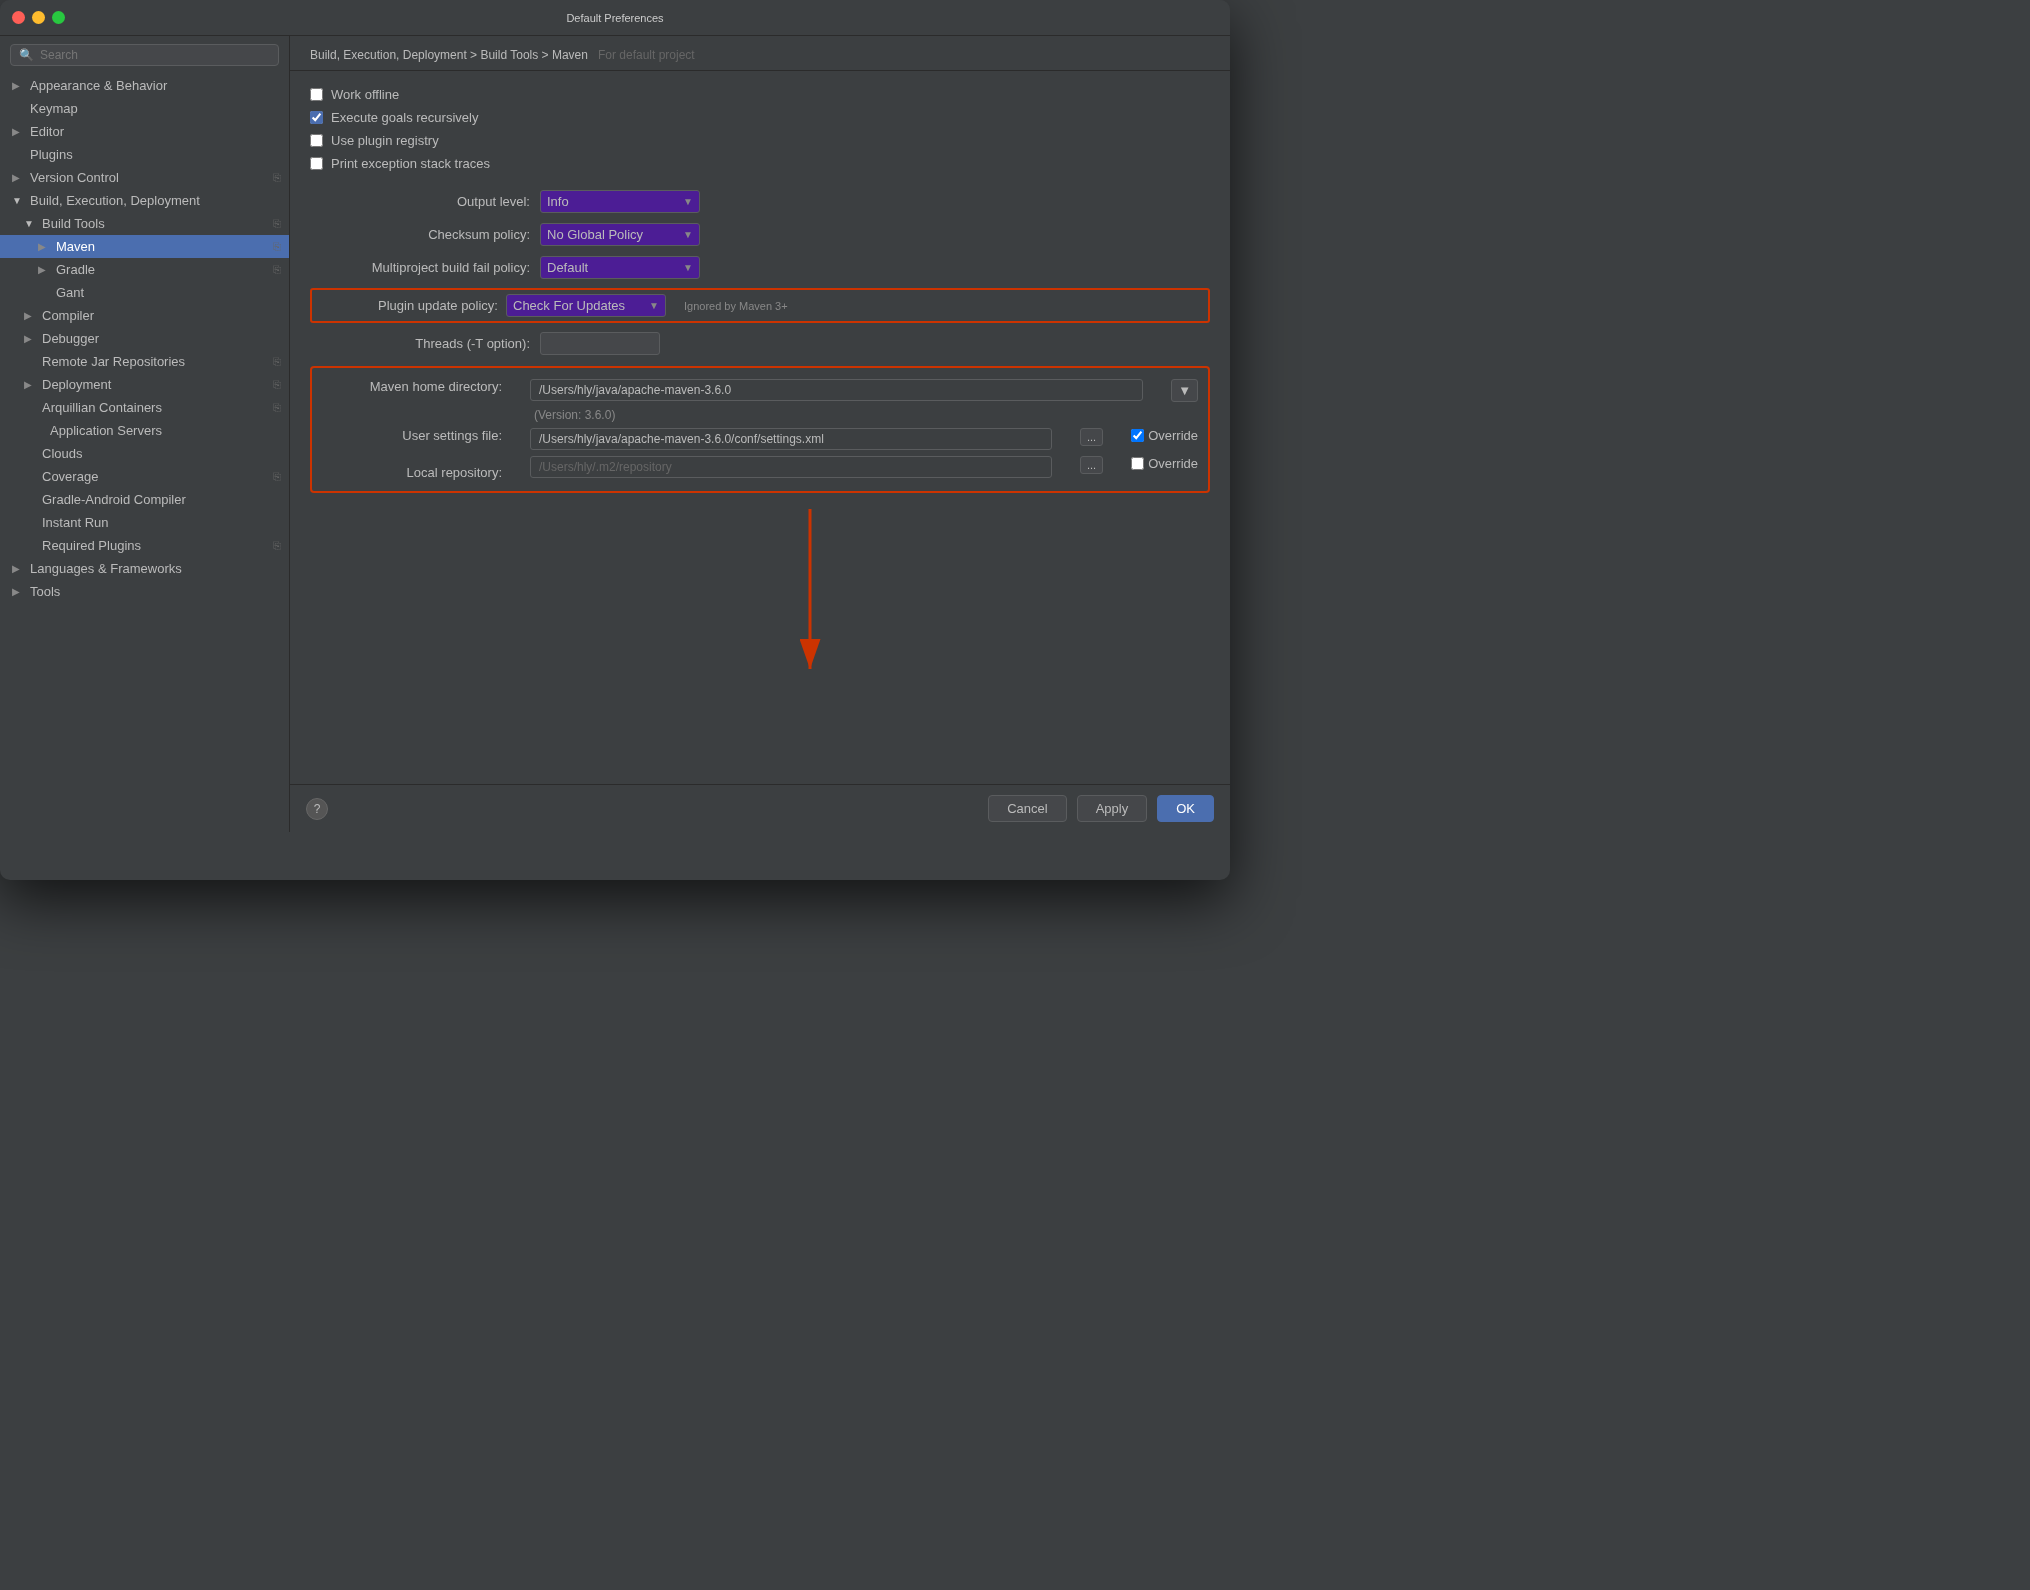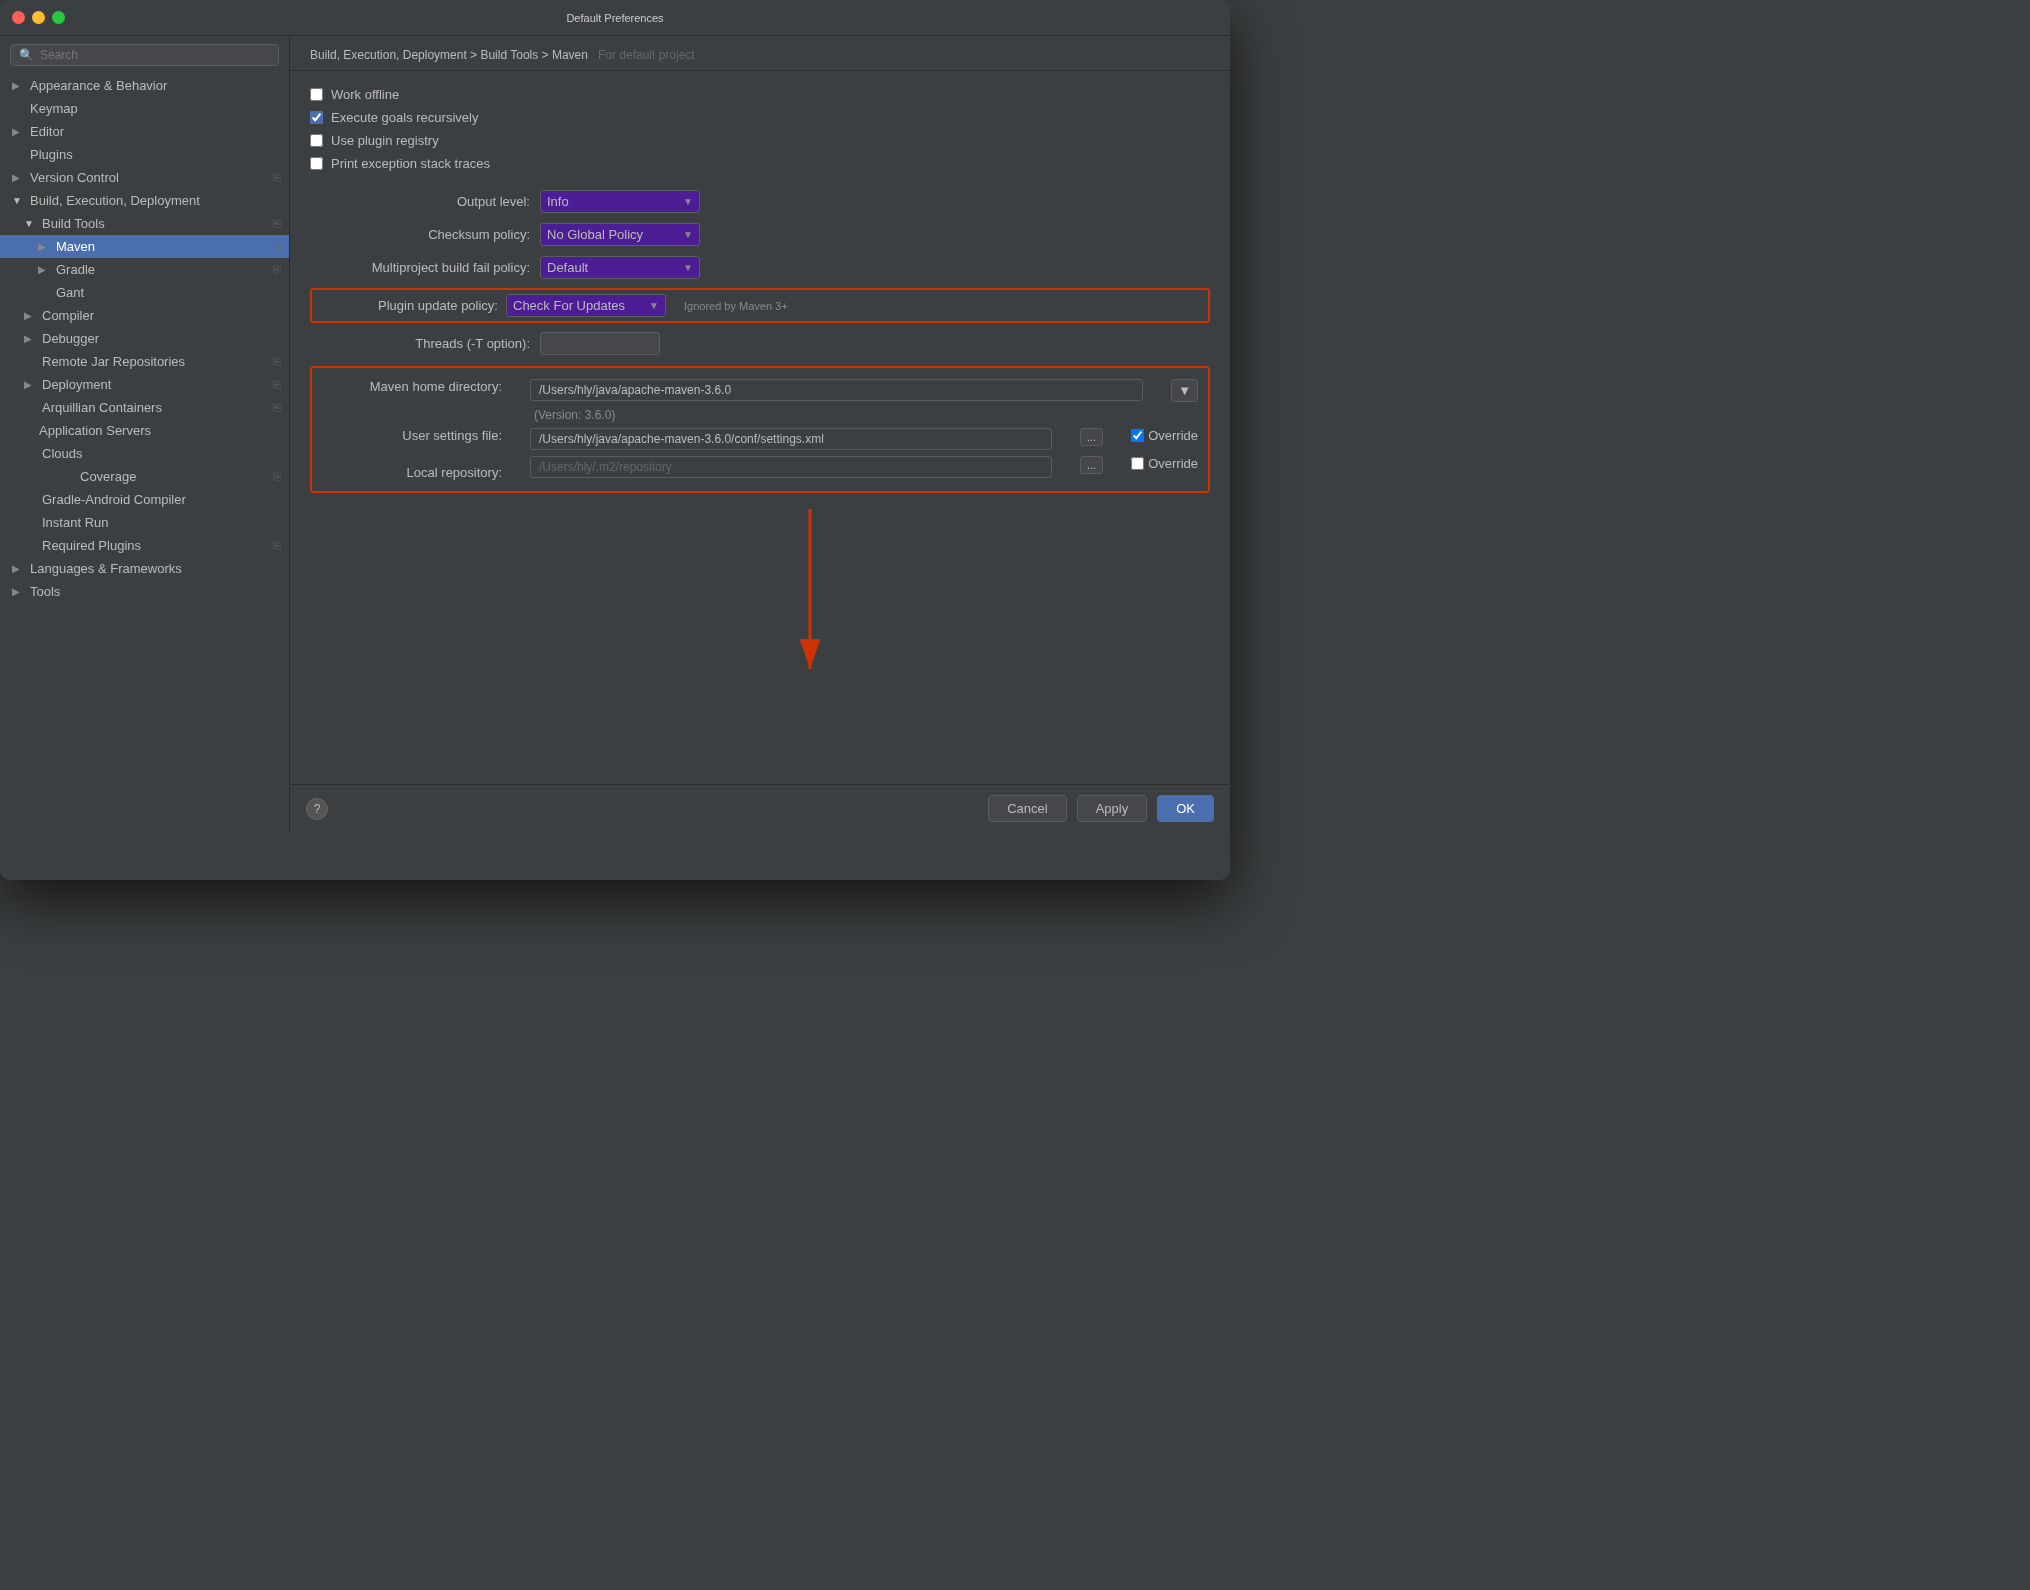--- a/index.html
+++ b/index.html
@@ -374,29 +374,29 @@
         <div class="sidebar-item" style="padding-left: 24px;">
           <span class="arrow ">▶</span>
           <span>Deployment</span>
           <span class="icon-copy" style="margin-left:auto;">⎘</span>
         </div>
         <div class="sidebar-item" style="padding-left: 24px;">
           <span style="width:14px;display:inline-block;"></span>
           <span>Arquillian Containers</span>
           <span class="icon-copy" style="margin-left:auto;">⎘</span>
         </div>
-        <div class="sidebar-item" style="padding-left: 21px;">
+        <div class="sidebar-item" style="padding-left: 32px;">
           <span style="width:14px;display:inline-block;"></span>
           <span>Application Servers</span>
         </div>
         <div class="sidebar-item" style="padding-left: 24px;">
           <span style="width:14px;display:inline-block;"></span>
           <span>Clouds</span>
         </div>
-        <div class="sidebar-item" style="padding-left: 24px; margin-left: 38px;">
+        <div class="sidebar-item" style="padding-left: 24px;">
           <span style="width:14px;display:inline-block;"></span>
           <span>Coverage</span>
           <span class="icon-copy" style="margin-left:auto;">⎘</span>
         </div>
         <div class="sidebar-item" style="padding-left: 24px;">
           <span style="width:14px;display:inline-block;"></span>
           <span>Gradle-Android Compiler</span>
         </div>
         <div class="sidebar-item" style="padding-left: 24px;">
           <span style="width:14px;display:inline-block;"></span>

